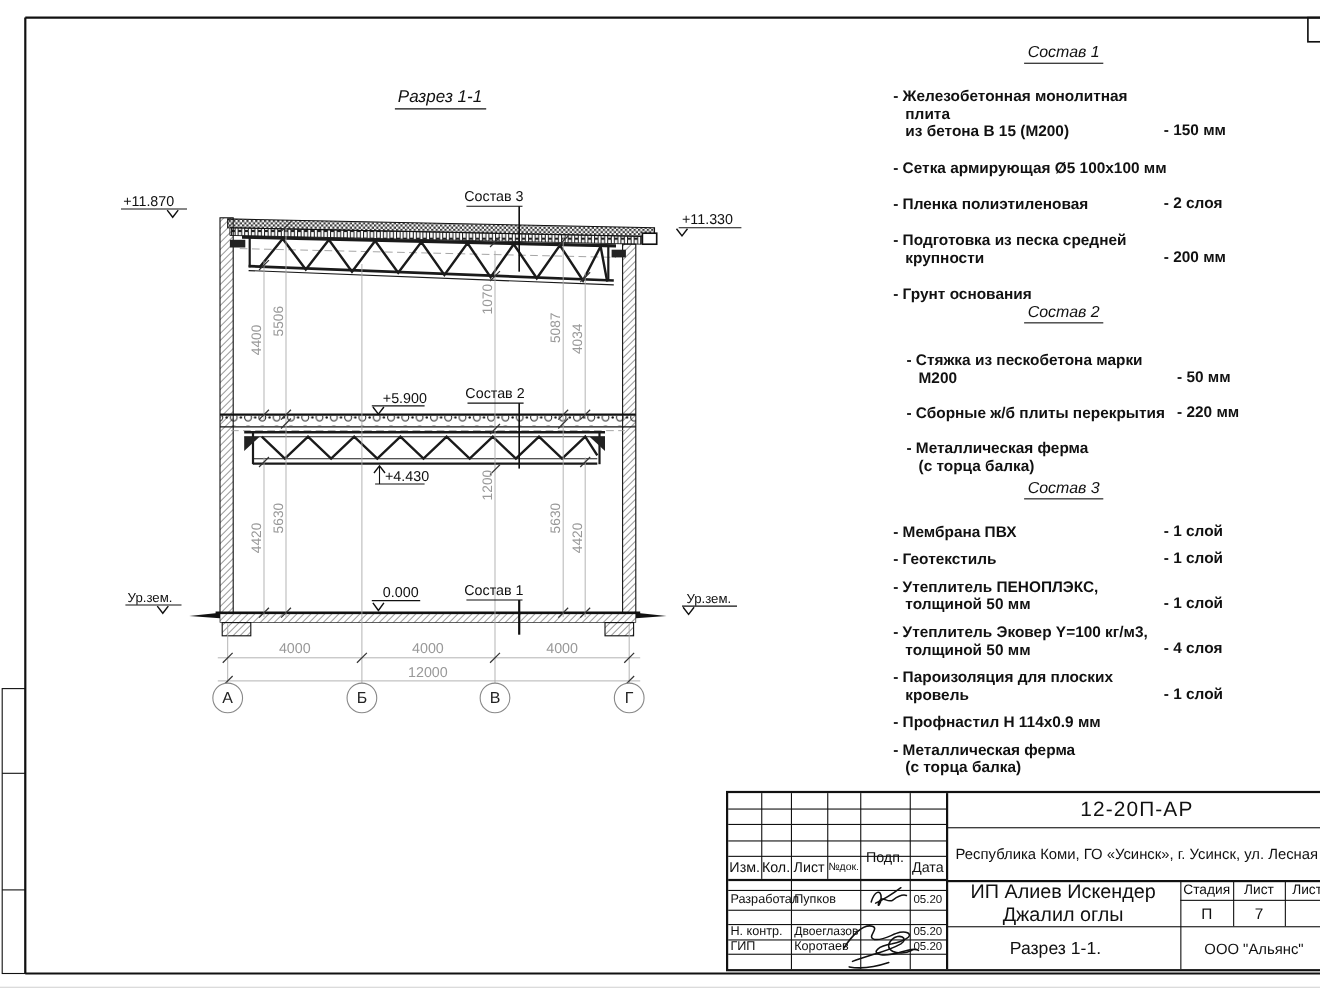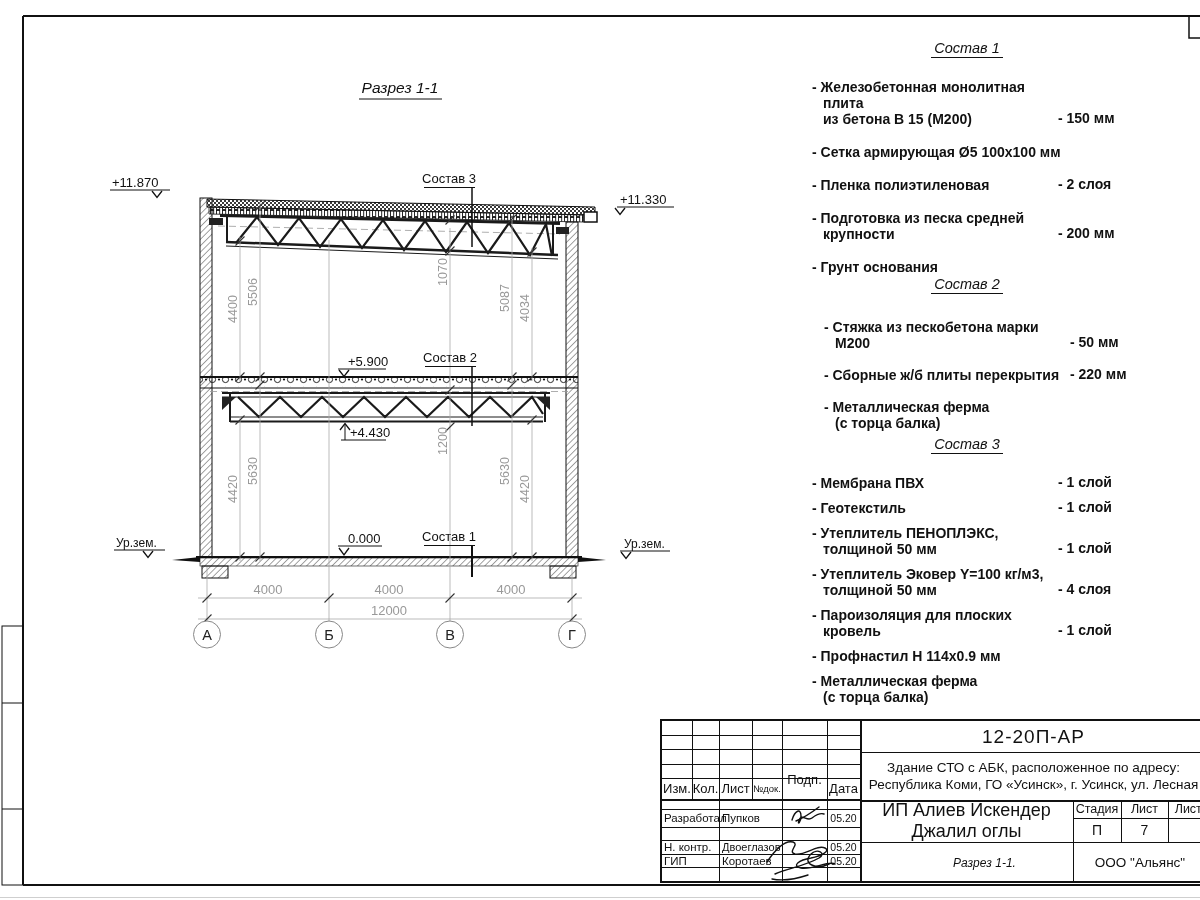--- a/index.html
+++ b/index.html
@@ -368,31 +368,30 @@
   <div class="tbc small name" style="left:2px;top:119px;width:54px;height:14px;">Н. контр.</div>
   <div class="tbc name" style="left:60px;top:119px;width:62px;height:14px;font-size:11px;">Двоеглазов</div>
   <div class="tbc small" style="left:165px;top:119px;width:33px;height:14px;">05.20</div>
 
   <div class="tbc small name" style="left:2px;top:133px;width:54px;height:13px;">ГИП</div>
   <div class="tbc name" style="left:60px;top:133px;width:60px;height:13px;">Коротаев</div>
   <div class="tbc small" style="left:165px;top:133px;width:33px;height:13px;">05.20</div>
 
   <div class="tbc" style="left:198px;top:0;width:347px;height:31px;font-size:19px;letter-spacing:1px;">12-20П-АР</div>
   <div class="tbc" style="left:198px;top:31px;width:347px;height:48px;flex-direction:column;font-size:13.5px;line-height:17px;">
-    <div>Здание СТО с АБК, расположенное по адресу:</div>
     <div>Республика Коми, ГО «Усинск», г. Усинск, ул. Лесная</div>
   </div>
   <div class="tbc" style="left:198px;top:79px;width:213px;height:42px;font-size:18px;">ИП Алиев Искендер Джалил оглы</div>
   <div class="tbc" style="left:411px;top:79px;width:48px;height:18px;font-size:12.5px;">Стадия</div>
   <div class="tbc" style="left:459px;top:79px;width:47px;height:18px;font-size:12.5px;">Лист</div>
   <div class="tbc" style="left:506px;top:79px;width:54px;height:18px;font-size:12.5px;">Листов</div>
   <div class="tbc" style="left:411px;top:97px;width:48px;height:24px;font-size:14px;">П</div>
   <div class="tbc" style="left:459px;top:97px;width:47px;height:24px;font-size:14px;">7</div>
   <div class="tbc" style="left:506px;top:97px;width:54px;height:24px;font-size:14px;"></div>
-  <div class="tbc" style="left:216px;top:121px;width:213px;height:41px;font-size:12px;font-style:italic;">Разрез 1-1.</div>
+  <div class="tbc" style="left:191px;top:121px;width:213px;height:41px;font-size:16px;">Разрез 1-1.</div>
   <div class="tbc" style="left:411px;top:121px;width:134px;height:41px;font-size:13.5px;">ООО "Альянс"</div>
 </div>
 
 <svg width="130" height="95" viewBox="0 0 130 95" style="left:760px;top:795px;z-index:3;">
   <g fill="none" stroke="#111" stroke-width="1.4" stroke-linecap="round">
     <path d="M 32 25 c 3 -10 9 -12 9 -4 c 0 6 -4 10 -2 4 c 3 -7 8 2 13 -2 c 4 -3 9 -5 12 -4"></path>
     <path d="M 36 26 c 7 -3 15 -8 23 -14"></path>
     <path d="M 7 67 c 8 -12 18 -22 26 -20 c 7 2 -6 10 2 12 c 10 2 22 -10 30 -6 c 6 3 -4 8 -14 10 c -12 2 -20 8 -10 10 c 12 2 28 -8 34 -4"></path>
     <path d="M 15 79 c 14 -6 30 -8 44 -16 c 8 -5 -2 -10 -8 -4 c -10 10 6 16 18 10"></path>
     <path d="M 12 84 c 10 2 24 0 36 -4"></path>

